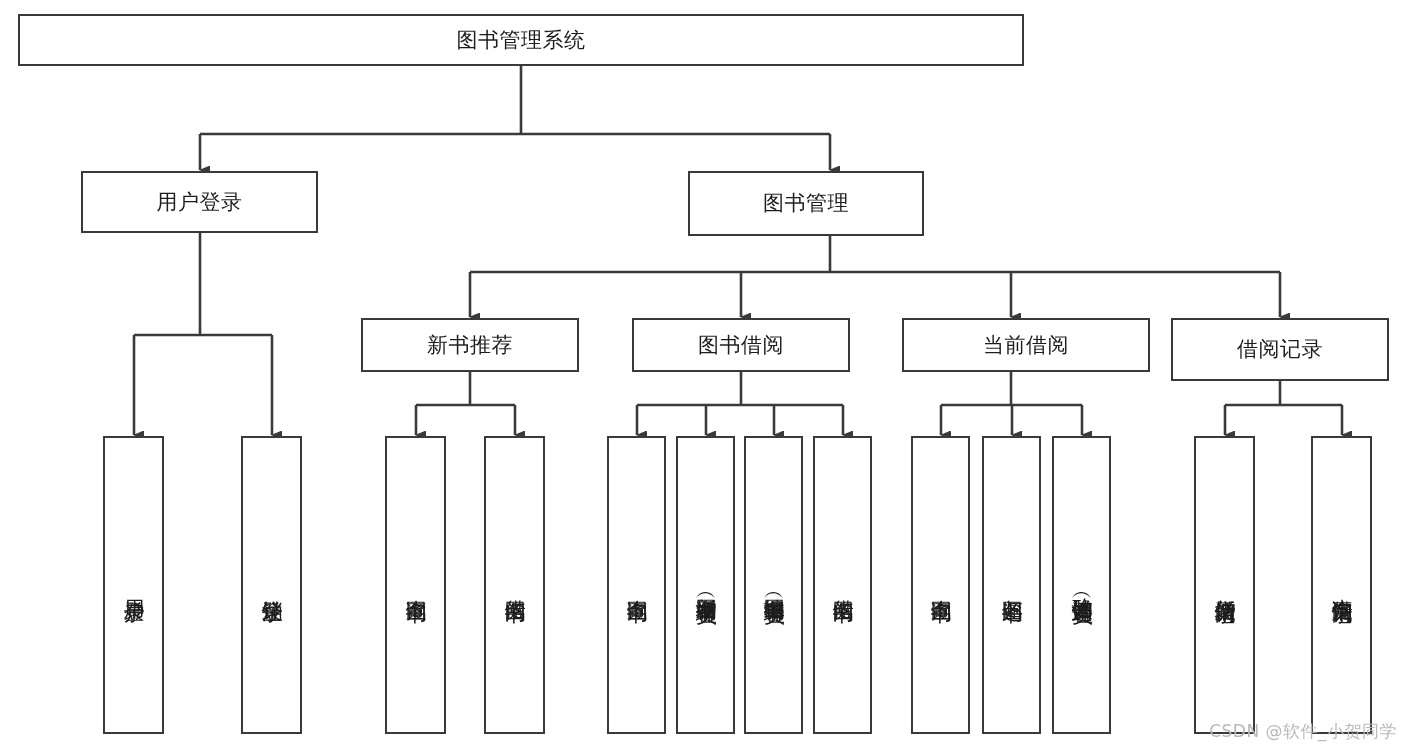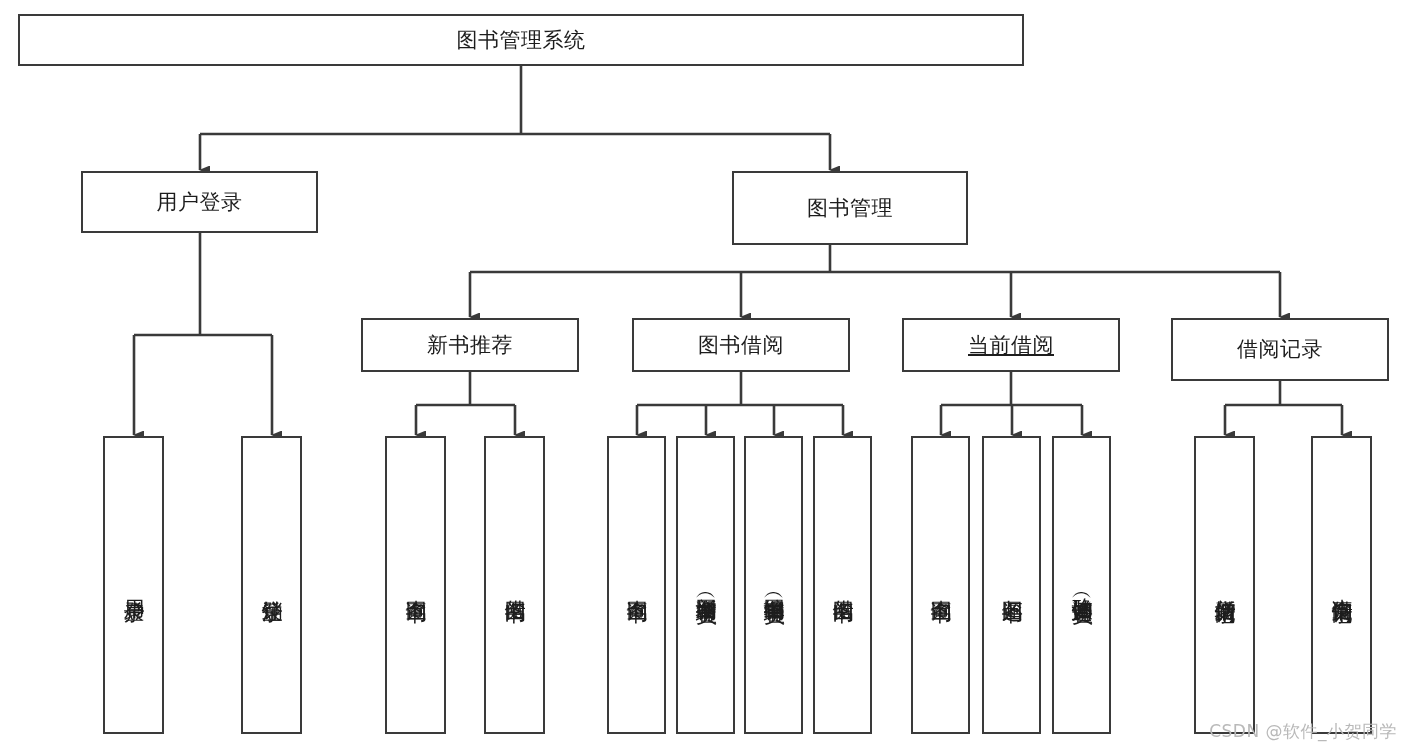--- a/index.html
+++ b/index.html
@@ -118,31 +118,31 @@
       </g>
   </svg>
 
   <div class="node h" style="left: 18px; top: 14px; width: 1006px; height: 52px;">
     <span class="lbl">图书管理系统</span>
   </div>
 
   <div class="node h" style="left: 81px; top: 171px; width: 237px; height: 62px;">
     <span class="lbl">用户登录</span>
   </div>
-  <div class="node h" style="left: 732px; top: 171px; width: 236px; height: 74px;">
+  <div class="node h" style="left: 688px; top: 171px; width: 236px; height: 65px;">
     <span class="lbl">图书管理</span>
   </div>
 
   <div class="node h" style="left: 632px; top: 318px; width: 218px; height: 54px;">
     <span class="lbl">图书借阅</span>
   </div>
   <div class="node h" style="left: 361px; top: 318px; width: 218px; height: 54px;">
     <span class="lbl">新书推荐</span>
   </div>
-  <div class="node h" style="left: 902px; top: 318px; width: 218px; height: 54px; text-decoration: underline;">
+  <div class="node h" style="left: 902px; top: 318px; width: 248px; height: 54px;">
     <span class="lbl">当前借阅</span>
   </div>
   <div class="node h" style="left: 1171px; top: 318px; width: 218px; height: 63px;">
     <span class="lbl">借阅记录</span>
   </div>
 
   <div class="node v" style="left: 103px; top: 436px; width: 61px; height: 298px;">
     <span class="lbl">用户登录</span>
   </div>
   <div class="node v" style="left: 241px; top: 436px; width: 61px; height: 298px;">

